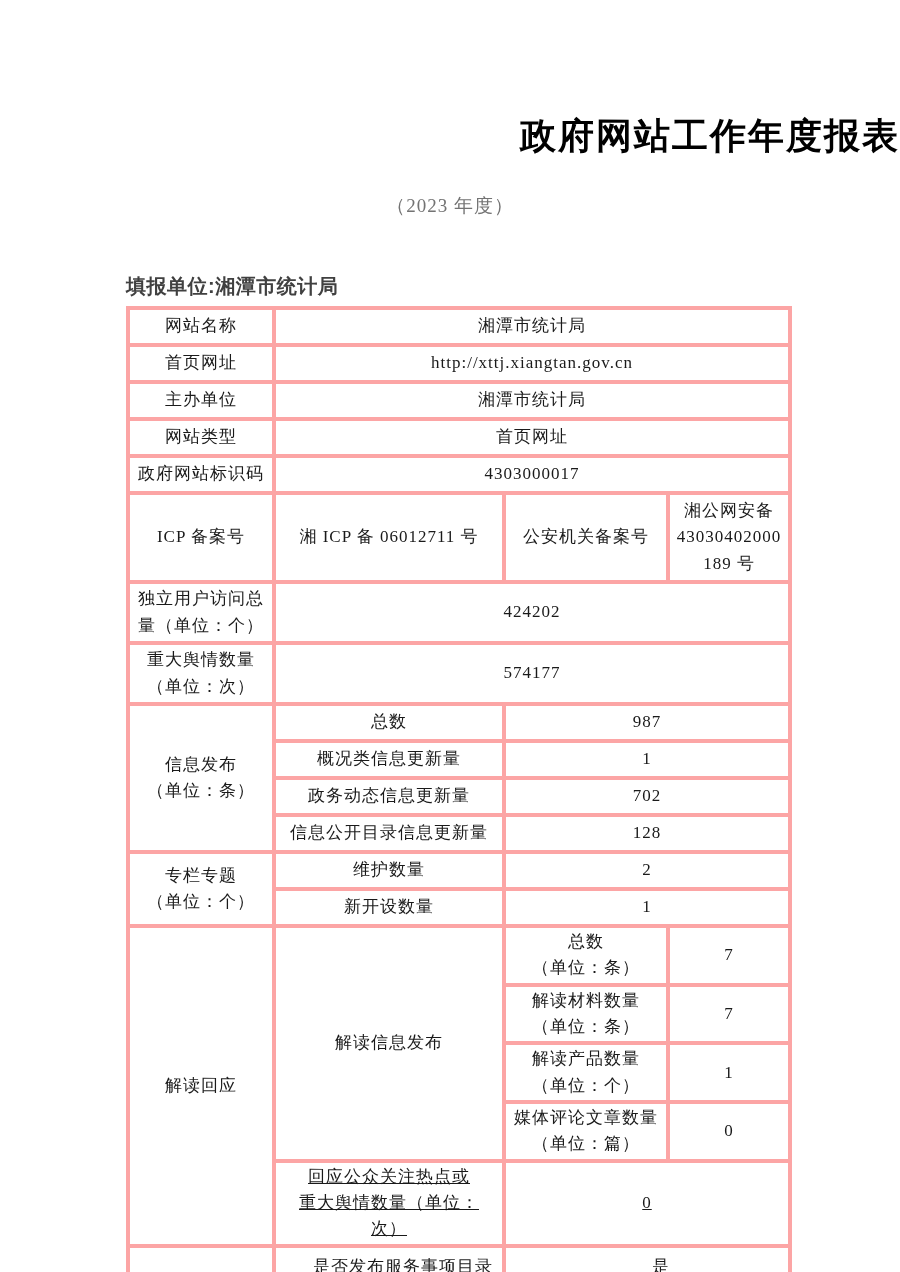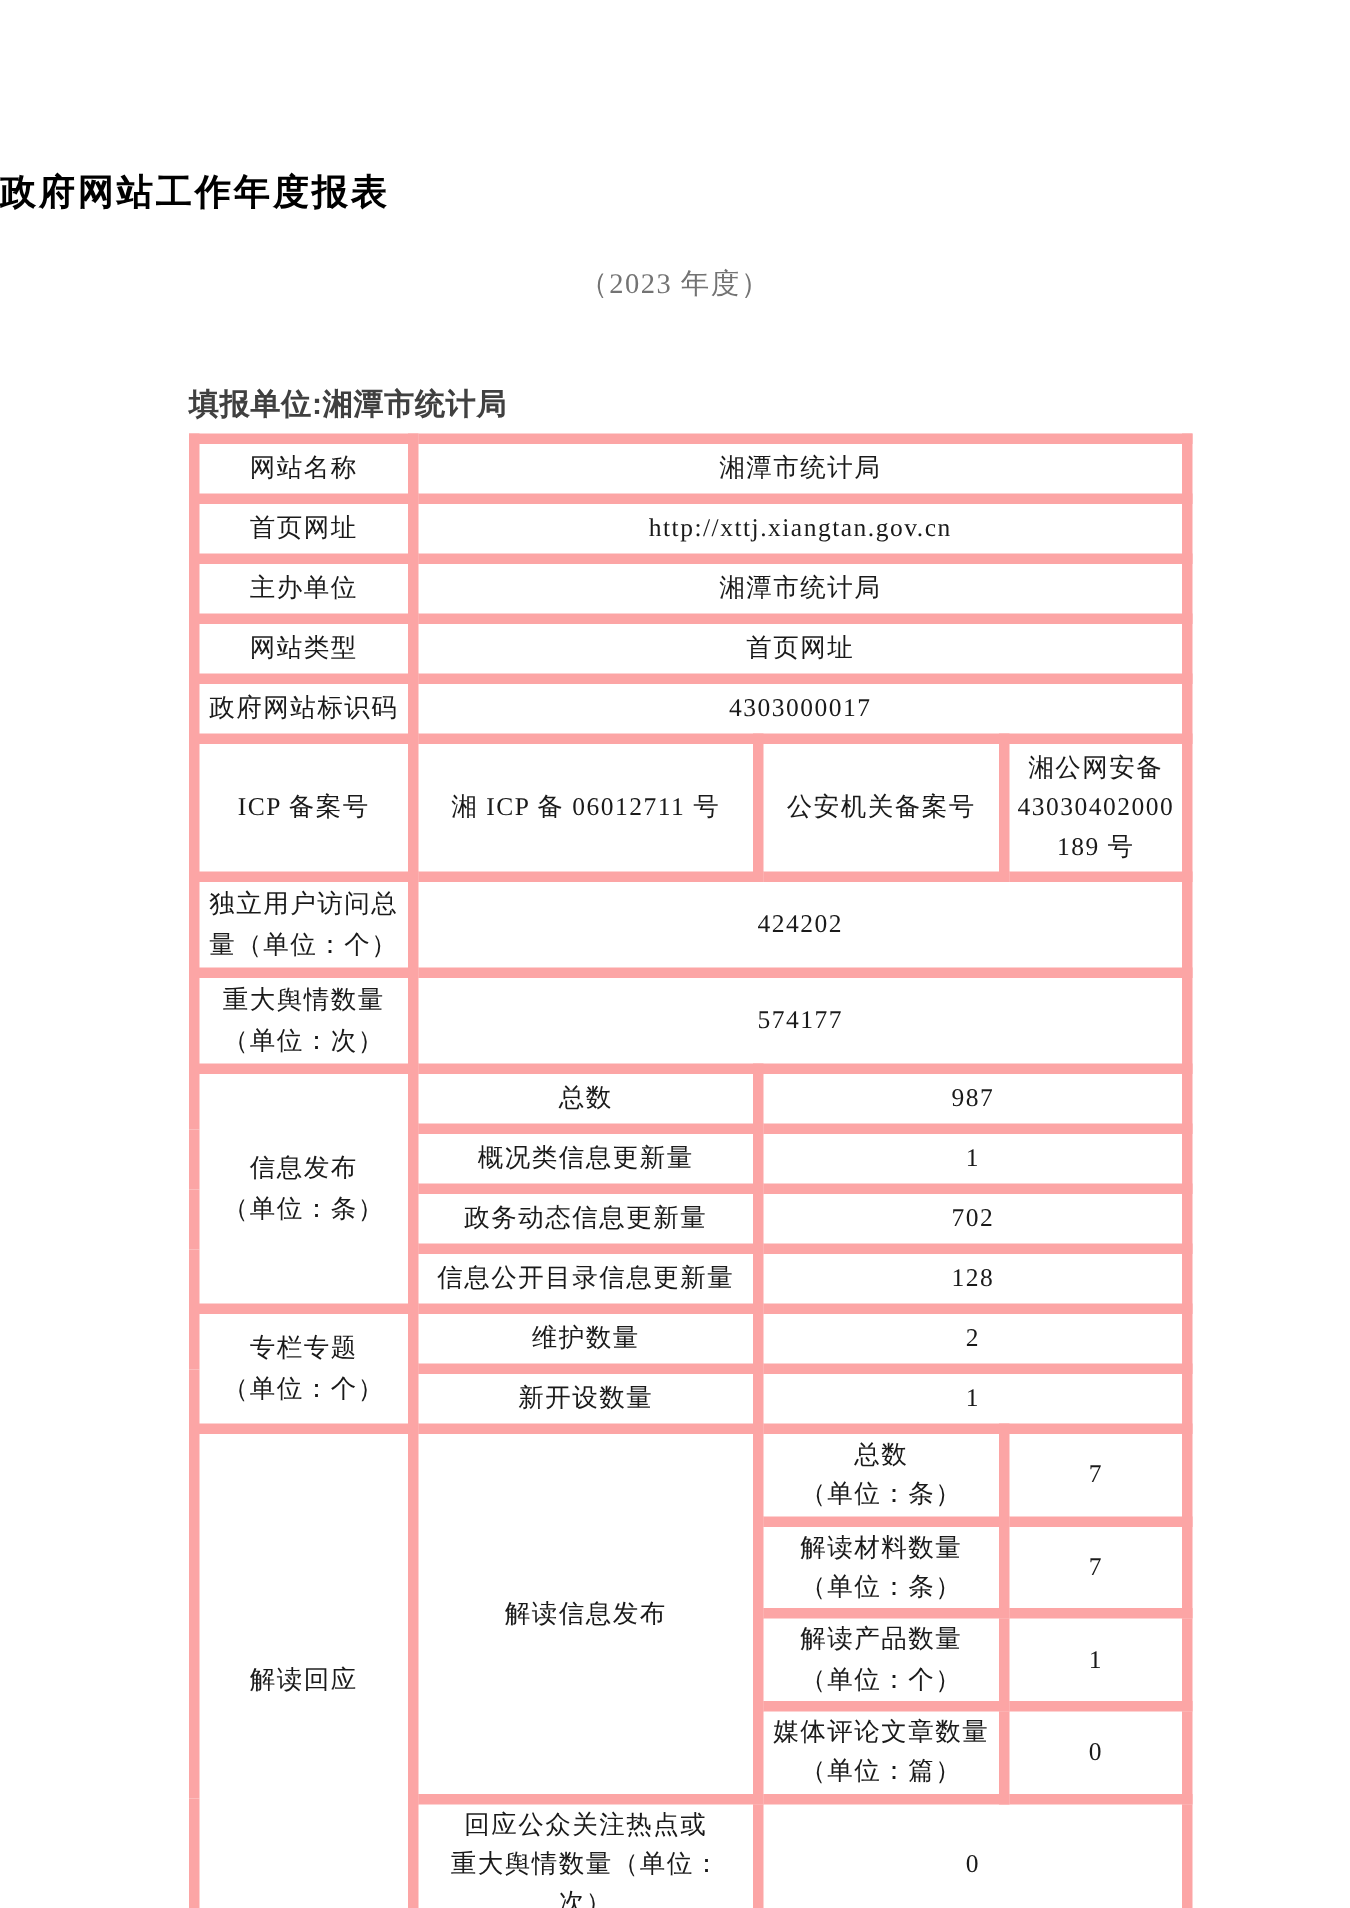--- a/index.html
+++ b/index.html
@@ -2,50 +2,50 @@
 <html><head>
 <meta charset="utf-8">
 <style>
   html,body{margin:0;padding:0;}
   body{
     width:900px;height:1272px;background:#ffffff;color:#1a1a1a;
     font-family:"Liberation Serif","DejaVu Serif",serif;
     position:relative;overflow:hidden;
   }
   .title{
-    margin:112px 0 0 0;text-align:left;
+    margin:112px 0 0 0;text-align:right;
     font-family:"Liberation Sans","DejaVu Sans",sans-serif;
-    font-size:24px;font-weight:bold;letter-spacing:2px;color:#000;
+    font-size:36px;font-weight:bold;letter-spacing:2px;color:#000;
   }
   .subtitle{
     margin-top:32px;text-align:center;
     font-size:19px;letter-spacing:1px;color:#737373;
   }
   .filing-unit{
     margin:54px 0 6px 126px;
     font-family:"Liberation Sans","DejaVu Sans",sans-serif;
     font-size:20px;font-weight:bold;color:#404040;letter-spacing:0.5px;
   }
   table.report{
     margin-left:126px;border-collapse:collapse;table-layout:fixed;
     width:662px;
     border:2px solid #3f3f3f;
   }
   table.report td{
-    border:7px solid #fca5a5;
+    border:4px solid #fca5a5;
     text-align:center;vertical-align:middle;
     font-size:17px;line-height:1.55;letter-spacing:1px;
     white-space:pre-line;
     padding:1px 4px;overflow:hidden;
   }
   tr.h31 td{height:31px;}
   tr.hicp td{height:83px;}
   tr.h55 td{height:55px;}
   tr.h52 td{height:52px;}
-  tr.h73 td{height:73px;}
+  tr.h73 td{height:73px;text-decoration:underline;}
   tr.h37 td{height:37px;padding-left:32px;}
   tr.sec td{border-top-width:2px;border-top-color:#4a4a4a;}
   .page-number{
     margin-top:28px;text-align:center;
     font-size:19px;color:#111;
   }
 </style>
 </head>
 <body>
 

